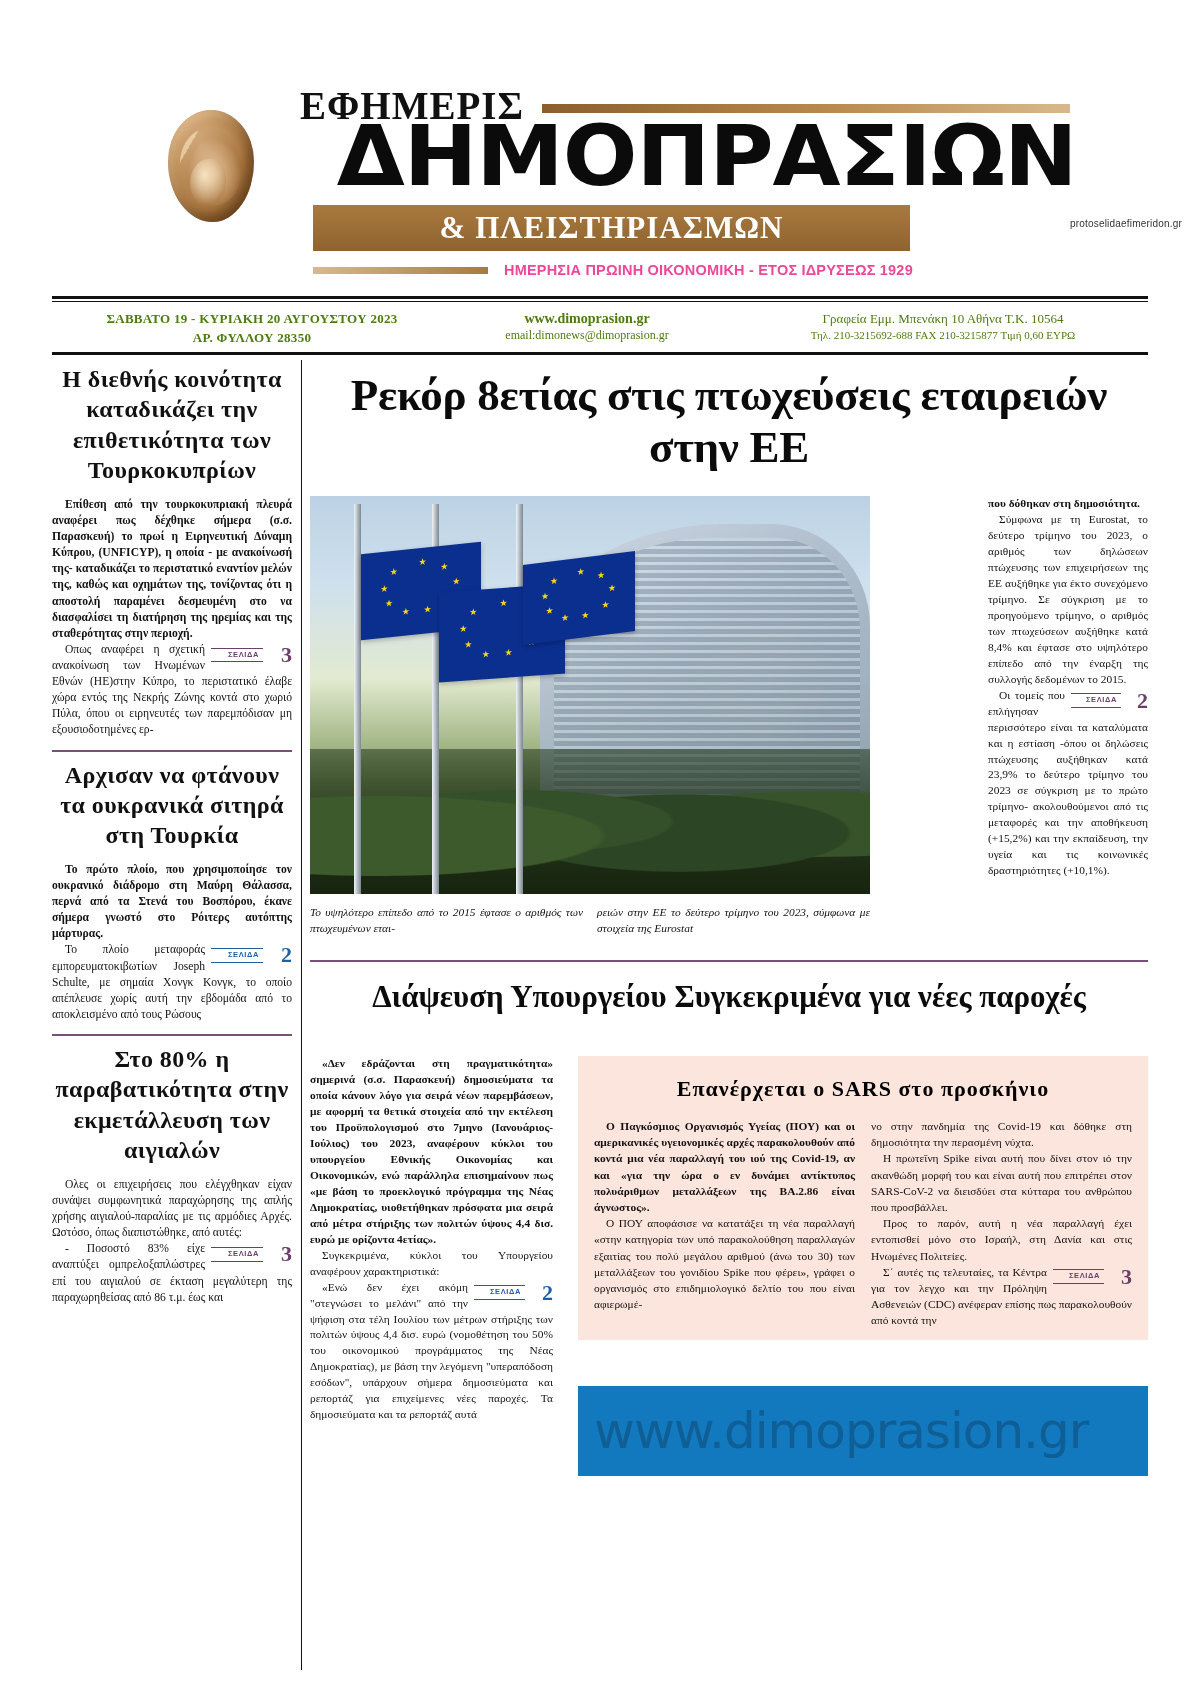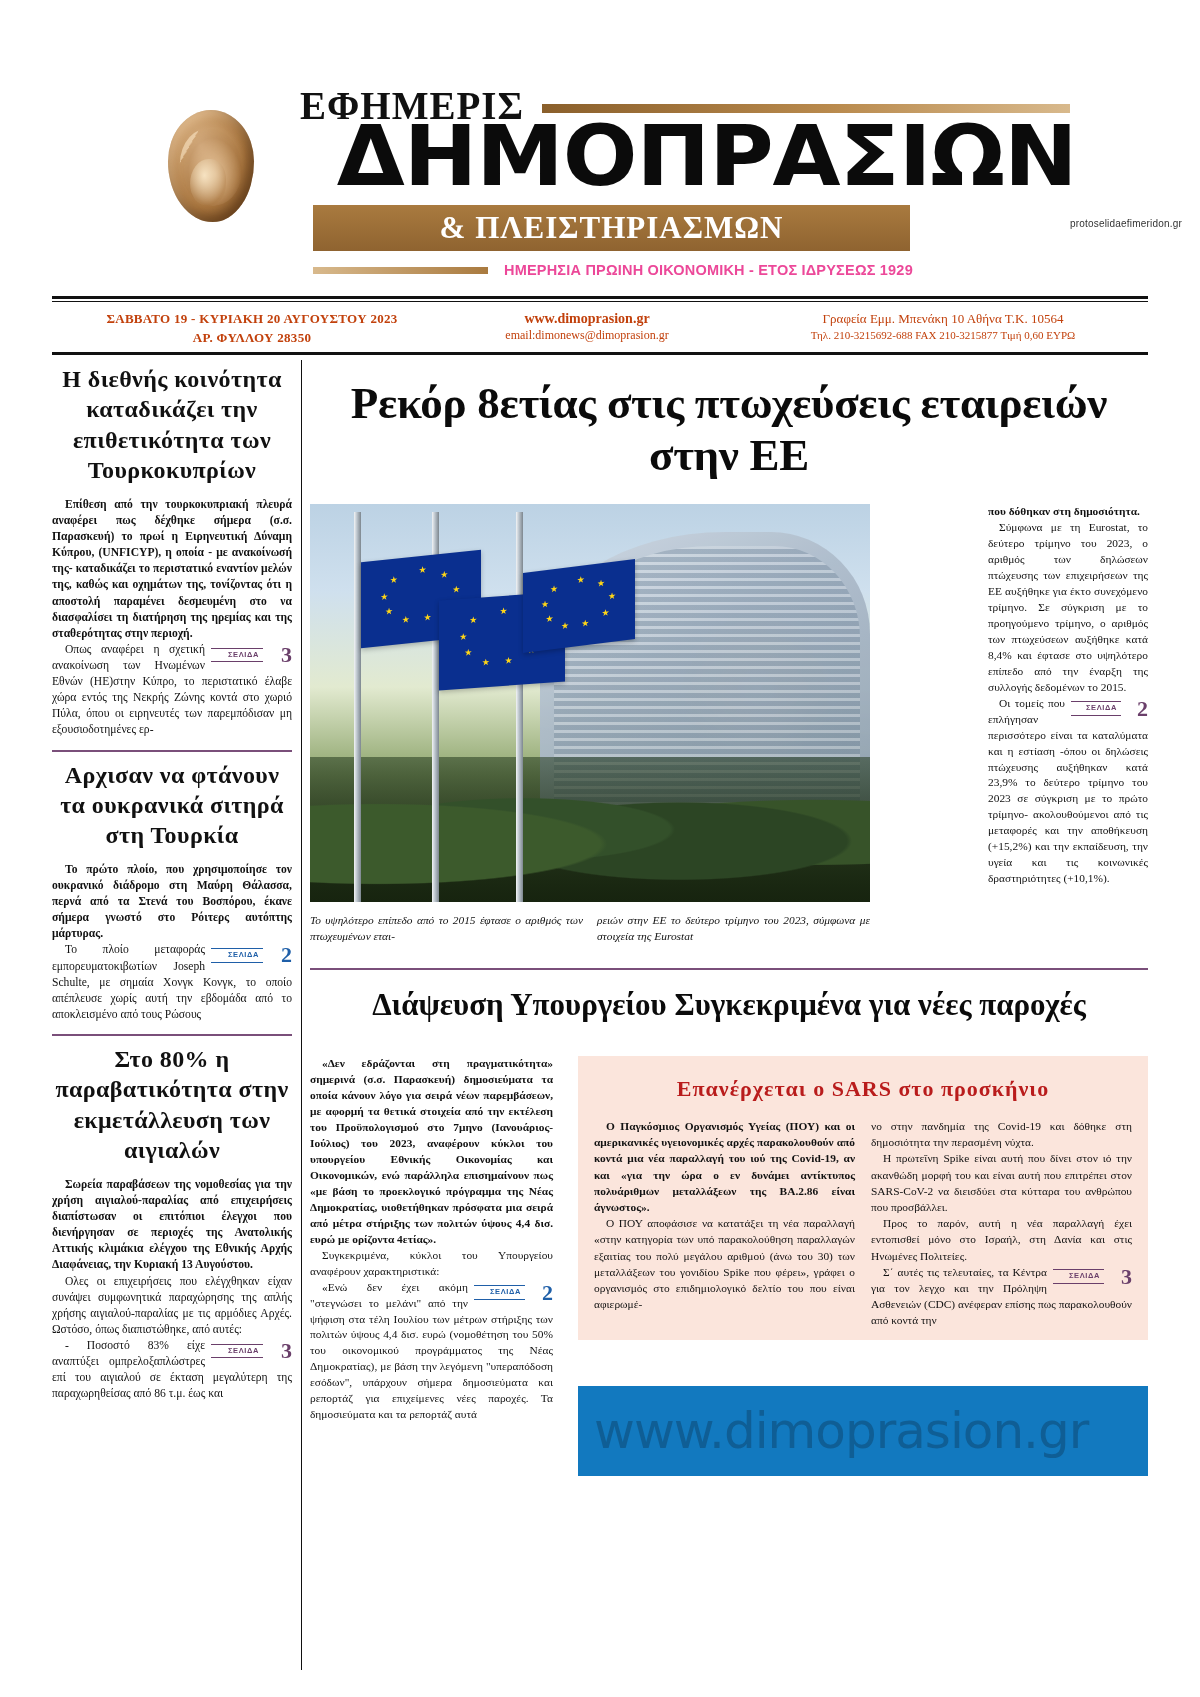--- a/index.html
+++ b/index.html
@@ -70,21 +70,21 @@
   .mast-tagline{
     margin-left:16px;font-family:"Liberation Sans",sans-serif;font-weight:600;
     font-size:14.5px;color:#ec4899;letter-spacing:.2px;white-space:nowrap;
   }
 
   .rule-thick{position:absolute;left:52px;right:52px;height:3px;background:#111;}
   .rule-thin{position:absolute;left:52px;right:52px;height:1px;background:#111;}
 
   
   .infobar{position:absolute;left:52px;right:36px;top:306px;height:44px;
-    display:flex;align-items:flex-start;font-size:13px;color:#c2410c;}
+    display:flex;align-items:flex-start;font-size:13px;color:#4d7c0f;}
   .ib-col{padding-top:4px;}
   .ib-left{width:400px;text-align:center;font-weight:bold;letter-spacing:.3px;line-height:1.45;}
   .ib-mid{width:270px;text-align:center;line-height:1.3;}
   .ib-mid .site{font-weight:bold;font-size:14px;}
   .ib-mid .mail{font-size:12px;}
   .ib-right{flex:1;text-align:center;line-height:1.35;}
   .ib-right .addr{font-size:13px;}
   .ib-right .tel{font-size:11px;}
 
   
@@ -106,21 +106,21 @@
   .jump-badge{
     display:inline-block;border-top:1.4px solid #6a3f6a;border-bottom:1.4px solid #6a3f6a;
     font-family:"Liberation Sans",sans-serif;font-size:7.5px;font-weight:bold;
     letter-spacing:.6px;color:#6a3f6a;padding:1px 4px;
   }
   .jump-num{font-family:"Liberation Serif",serif;font-weight:bold;font-size:22px;color:#6a3f6a;line-height:1;}
   .jump-num.blue{color:#1f5fa8;}
   .jump-badge.blue{color:#1f5fa8;border-color:#1f5fa8;}
 
   
-  .center{position:absolute;left:258px;right:0;top:8px;}
+  .center{position:absolute;left:258px;right:0;top:0;}
   .main-head{
     font-family:"Liberation Serif",serif;font-weight:bold;
     font-size:45px;line-height:1.15;text-align:center;color:#0b0b0b;
     letter-spacing:-.3px;margin:14px 0 0 0;
   }
 
   .photo-wrap{position:absolute;left:0;top:140px;width:560px;height:398px;overflow:hidden;}
   .photo{position:absolute;inset:0;
     background:
       linear-gradient(to bottom, #bcd2e4 0%, #cfe0ee 22%, #e2ead0 46%, #8fa66e 68%, #2e3d23 100%);
@@ -162,21 +162,21 @@
     text-align:center;color:#0b0b0b;margin:0;
   }
 
   
   .bottom{position:absolute;left:258px;right:0;top:700px;}
   .b-left{position:absolute;left:0;top:0;width:243px;font-size:11.4px;line-height:1.4;text-align:justify;color:#111;}
   .b-left p{margin:0;text-indent:12px;}
   .b-left p.b{font-weight:bold;}
 
   .sarsbox{position:absolute;left:268px;right:0;top:0;background:#fbe5dc;padding:14px 16px 12px 16px;box-sizing:border-box;}
-  .sars-title{font-family:"Liberation Serif",serif;font-weight:bold;font-size:22px;text-align:center;color:#b91c1c;letter-spacing:1px;margin:6px 0 16px 0;}
+  .sars-title{font-family:"Liberation Serif",serif;font-weight:bold;font-size:22px;text-align:center;color:#000000;letter-spacing:1px;margin:6px 0 16px 0;}
   .sars-cols{display:flex;gap:16px;}
   .sars-col{width:50%;font-size:11.4px;line-height:1.42;text-align:justify;color:#111;}
   .sars-col p{margin:0;text-indent:12px;}
   .sars-col p.b{font-weight:bold;}
 
   .banner{position:absolute;left:268px;right:0;top:330px;height:90px;background:#1279bf;overflow:hidden;}
   .banner-text{
     position:absolute;left:16px;top:50%;transform:translateY(-50%);
     font-family:"DejaVu Sans",sans-serif;font-size:50px;color:#0f5e95;letter-spacing:-1px;white-space:nowrap;
   }
@@ -253,21 +253,20 @@
         <p><span class="jump">
               <span class="jump-badge blue">ΣΕΛΙΔΑ</span>
               <span class="jump-num blue">2</span>
             </span><span>Το πλοίο μεταφοράς εμπορευματοκιβωτίων Joseph Schulte, με σημαία Χονγκ Κονγκ, το οποίο απέπλευσε χωρίς αυτή την εβδομάδα από το αποκλεισμένο από τους Ρώσους</span></p>
       </div>
 
       <div class="lc-sep"></div>
 
       <div class="lc-head">Στο 80% η παραβατικότητα στην  εκμετάλλευση των  αιγιαλών</div>
       <div class="lc-body">
-        <p class="lead">Σωρεία παραβάσεων της νομοθεσίας για την χρήση αιγιαλού-παραλίας από επιχειρήσεις διαπίστωσαν οι επιτόπιοι έλεγχοι που διενήργησαν σε περιοχές της Ανατολικής Αττικής κλιμάκια ελέγχου της Εθνικής Αρχής Διαφάνειας, την Κυριακή 13 Αυγούστου.</p>
         <p>Ολες οι επιχειρήσεις που ελέγχθηκαν είχαν συνάψει συμφωνητικά παραχώρησης της απλής χρήσης αιγιαλού-παραλίας με τις αρμόδιες Αρχές. Ωστόσο, όπως διαπιστώθηκε, από αυτές:</p>
         <p><span class="jump">
               <span class="jump-badge">ΣΕΛΙΔΑ</span>
               <span class="jump-num">3</span>
             </span><span>- Ποσοστό 83% είχε αναπτύξει ομπρελοξαπλώστρες επί του αιγιαλού σε έκταση μεγαλύτερη της παραχωρηθείσας από 86 τ.μ. έως και</span></p>
       </div>
     </div>
 
     <div class="center">
 

